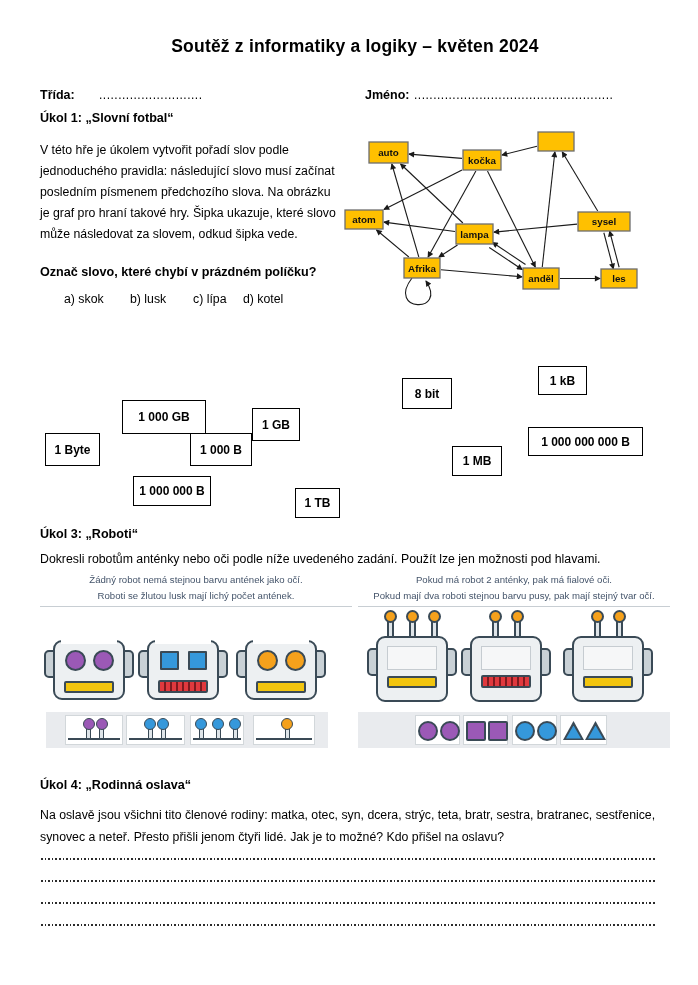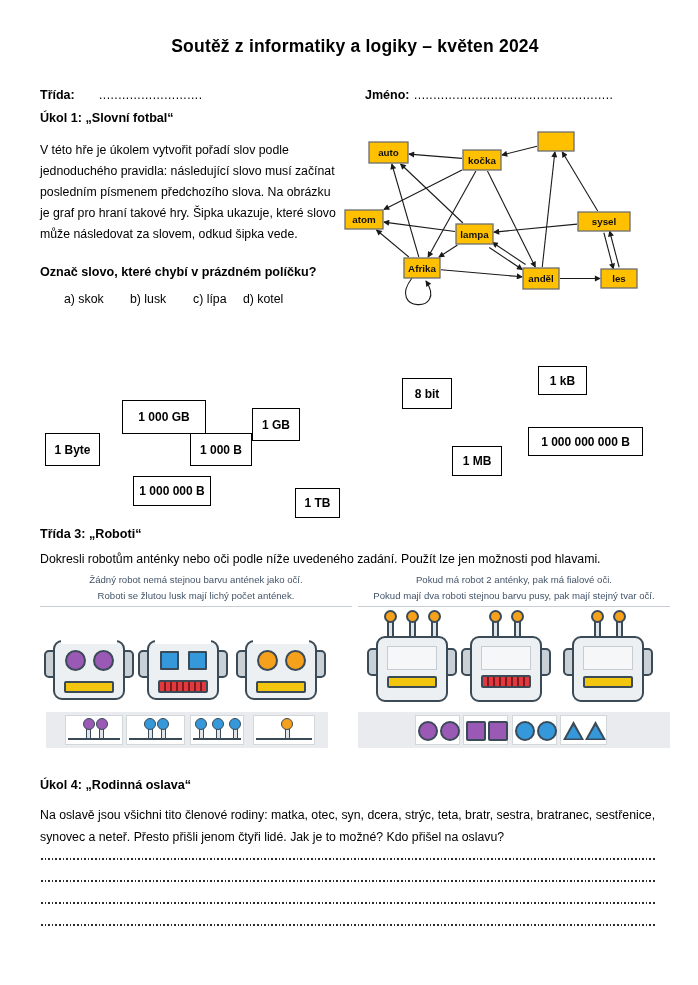--- a/index.html
+++ b/index.html
@@ -135,21 +135,21 @@
       <div class="unit-box" style="left: 133px; top: 476px; width: 78px; height: 30px;">1 000 000 B</div>
       <div class="unit-box" style="left: 190px; top: 433px; width: 62px; height: 33px;">1 000 B</div>
       <div class="unit-box" style="left: 252px; top: 408px; width: 48px; height: 33px;">1 GB</div>
       <div class="unit-box" style="left: 295px; top: 460px; width: 45px; height: 30px; margin-top: 28px;">1 TB</div>
       <div class="unit-box" style="left: 402px; top: 378px; width: 50px; height: 31px;">8 bit</div>
       <div class="unit-box" style="left: 452px; top: 446px; width: 50px; height: 30px;">1 MB</div>
       <div class="unit-box" style="left: 538px; top: 366px; width: 49px; height: 29px;">1 kB</div>
       <div class="unit-box" style="left: 528px; top: 427px; width: 115px; height: 29px;">1 000 000 000 B</div>
     </div>
 
-  <div class="abs h" style="top:527px;left:40px;">Třída 3: „Roboti“</div>
+  <div class="abs h" style="top:527px;left:40px;">Úkol 3: „Roboti“</div>
   <div class="abs body-txt" style="top:549px;left:40px;">Dokresli robotům anténky nebo oči podle níže uvedeného zadání. Použít lze jen možnosti pod hlavami.</div>
 
   <div class="rob-group" style="left:40px;">
     <div class="cap" style="top:2px;">Žádný robot nemá stejnou barvu antének jako očí.</div>
     <div class="cap" style="top:18px;">Roboti se žlutou lusk mají lichý počet antének.</div>
     <div class="hairline"></div>
     <div id="robots-left">
         <div class="robot" style="left: 5px;">
           <div class="r-ear el" style="top: 40px;"></div>
           <div class="r-ear er" style="top: 40px;"></div>

